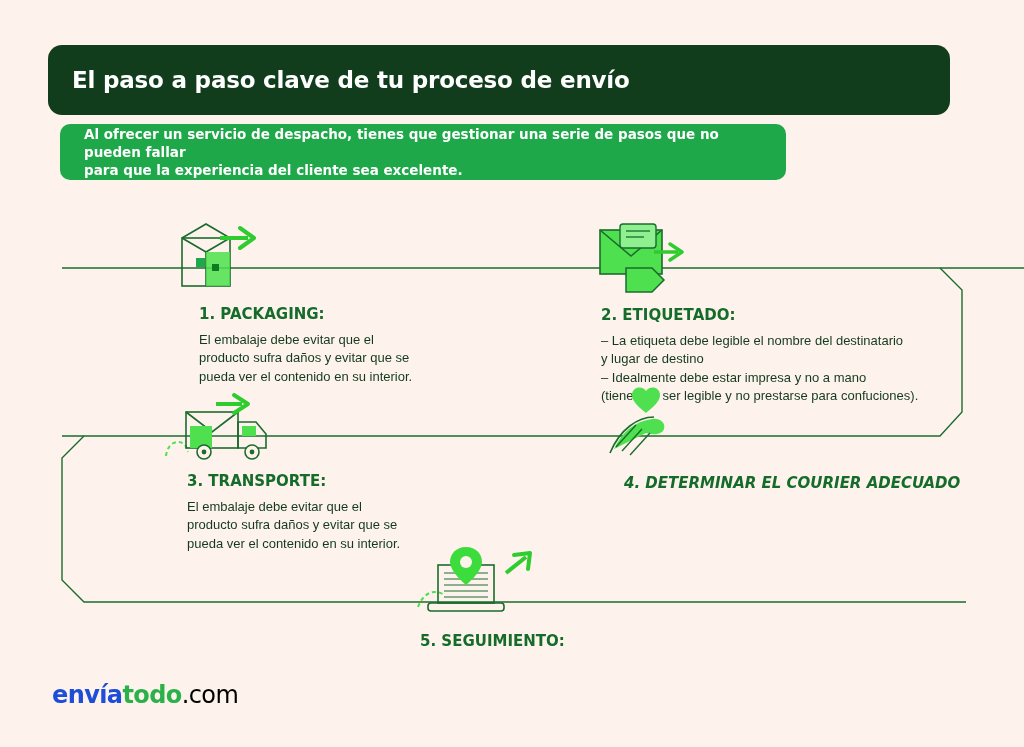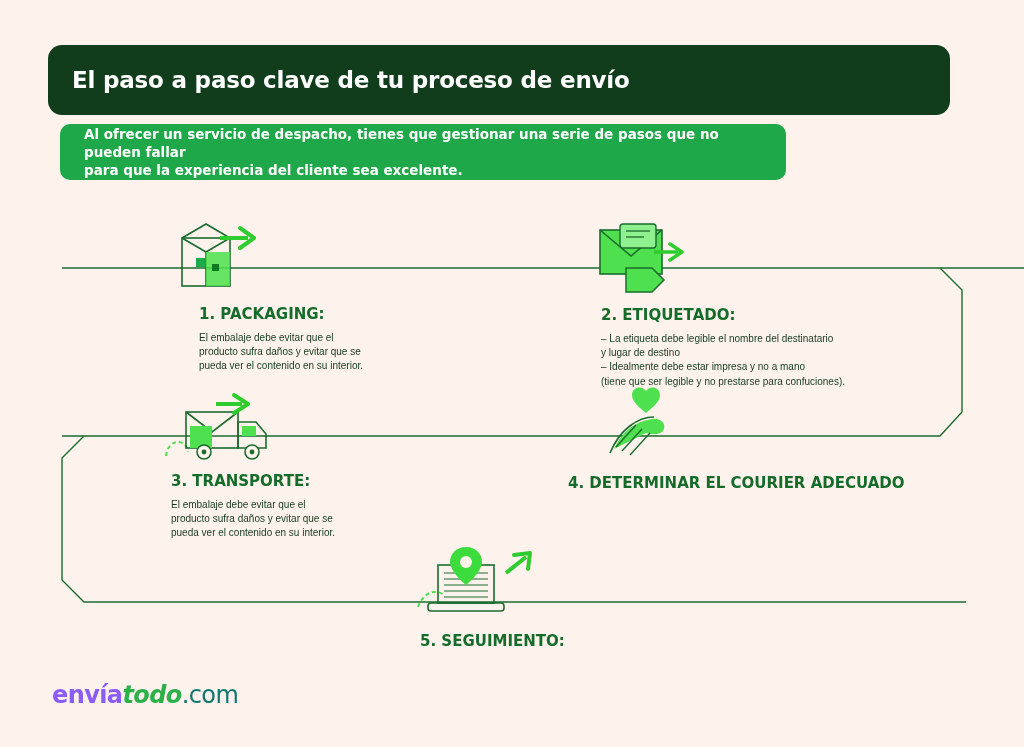--- a/index.html
+++ b/index.html
@@ -64,41 +64,41 @@
   }
   .step-title {
     font-size: 15px;
     font-weight: bold;
     color: #156b29;
     margin: 0 0 8px 0;
     font-family: "DejaVu Sans", sans-serif;
     white-space: nowrap;
   }
   .step-body {
-    font-size: 10px;
+    font-size: 13px;
     line-height: 1.42;
     color: #14391f;
     white-space: pre-line;
     font-family: "Liberation Sans", sans-serif;
   }
 
   .icon-wrap { position: absolute; }
 
   
   .logo {
     position: absolute;
     left: 52px; top: 681px;
     font-size: 24px;
     font-weight: bold;
     font-family: "DejaVu Sans", sans-serif;
     letter-spacing: -0.6px;
   }
-  .logo .l-envia { color: #8b5cf6; }
-  .logo .l-todo { color: #2bb14a; font-style: italic; }
-  .logo .l-com  { color: #0f766e; font-weight: normal; }
+  .logo .l-envia { color: #1d4ed8; }
+  .logo .l-todo { color: #2bb14a; }
+  .logo .l-com  { color: #000000; font-weight: normal; }
 </style>
 </head>
 <body>
 
 <svg class="path-svg" viewBox="0 0 1024 747">
 
   <path d="M 62 268 L 1135 268" fill="none" stroke="#1b6b2e" stroke-width="1.4"></path>
   <path d="M 940 268 L 962 290 L 962 412 L 940 436 L 62 436" fill="none" stroke="#1b6b2e" stroke-width="1.4"></path>
   <path d="M 84 436 L 62 458 L 62 580 L 84 602 L 966 602" fill="none" stroke="#1b6b2e" stroke-width="1.4"></path>
 </svg>
@@ -168,38 +168,38 @@
     <rect x="82" y="36" width="14" height="10" fill="#4ee04e"></rect>
     <circle cx="44" cy="62" r="7" fill="#fdf3ec" stroke="#1b6b2e" stroke-width="1.6"></circle>
     <circle cx="44" cy="62" r="2.4" fill="#1b6b2e"></circle>
     <circle cx="92" cy="62" r="7" fill="#fdf3ec" stroke="#1b6b2e" stroke-width="1.6"></circle>
     <circle cx="92" cy="62" r="2.4" fill="#1b6b2e"></circle>
 
     <path d="M56 14 L82 14" stroke="#2ecc2e" stroke-width="4" fill="none"></path>
     <path d="M74 5 L88 14 L74 23" fill="none" stroke="#2ecc2e" stroke-width="4" stroke-linecap="round" stroke-linejoin="round"></path>
   </svg>
 </div>
-<div class="step" style="left:171px; top:472px; width:250px;">
+<div class="step" style="left:187px; top:472px; width:250px;">
   <div class="step-title">3. TRANSPORTE:</div>
   <div class="step-body">El embalaje debe evitar que el
 producto sufra daños y evitar que se
 pueda ver el contenido en su interior.</div>
 </div>
 
 <div class="icon-wrap" style="left:606px; top:385px; width:76px; height:76px;">
   <svg width="76" height="76" viewBox="0 0 76 76">
     <path d="M40 6 C36 0, 26 2, 26 10 C26 18, 38 26, 40 28 C42 26, 54 18, 54 10 C54 2, 44 0, 40 6 Z" fill="#4ee04e"></path>
     <path d="M8 64 C16 46, 30 36, 46 34 C54 33, 60 38, 58 44 C56 50, 46 50, 40 48" fill="#4ee04e"></path>
     <path d="M10 62 L30 40" stroke="#1b6b2e" stroke-width="1.4" fill="none"></path>
     <path d="M16 66 L36 44" stroke="#1b6b2e" stroke-width="1.4" fill="none"></path>
     <path d="M24 70 L44 48" stroke="#1b6b2e" stroke-width="1.4" fill="none"></path>
     <path d="M4 68 C14 44, 32 32, 48 32" fill="none" stroke="#1b6b2e" stroke-width="1.6"></path>
   </svg>
 </div>
-<div class="step" style="left:568px; top:474px; width:400px;">
+<div class="step" style="left:624px; top:474px; width:400px;font-style:italic;">
   <div class="step-title">4. DETERMINAR EL COURIER ADECUADO</div>
 </div>
 
 <div class="icon-wrap" style="left:414px; top:545px; width:126px; height:80px;">
   <svg width="126" height="80" viewBox="0 0 126 80">
 
     <path d="M4 62 C10 46, 22 44, 30 50" fill="none" stroke="#4ee04e" stroke-width="2" stroke-dasharray="4 3"></path>
 
     <rect x="24" y="20" width="56" height="38" fill="none" stroke="#1b6b2e" stroke-width="1.6"></rect>
     <rect x="14" y="58" width="76" height="8" rx="3" fill="none" stroke="#1b6b2e" stroke-width="1.6"></rect>

